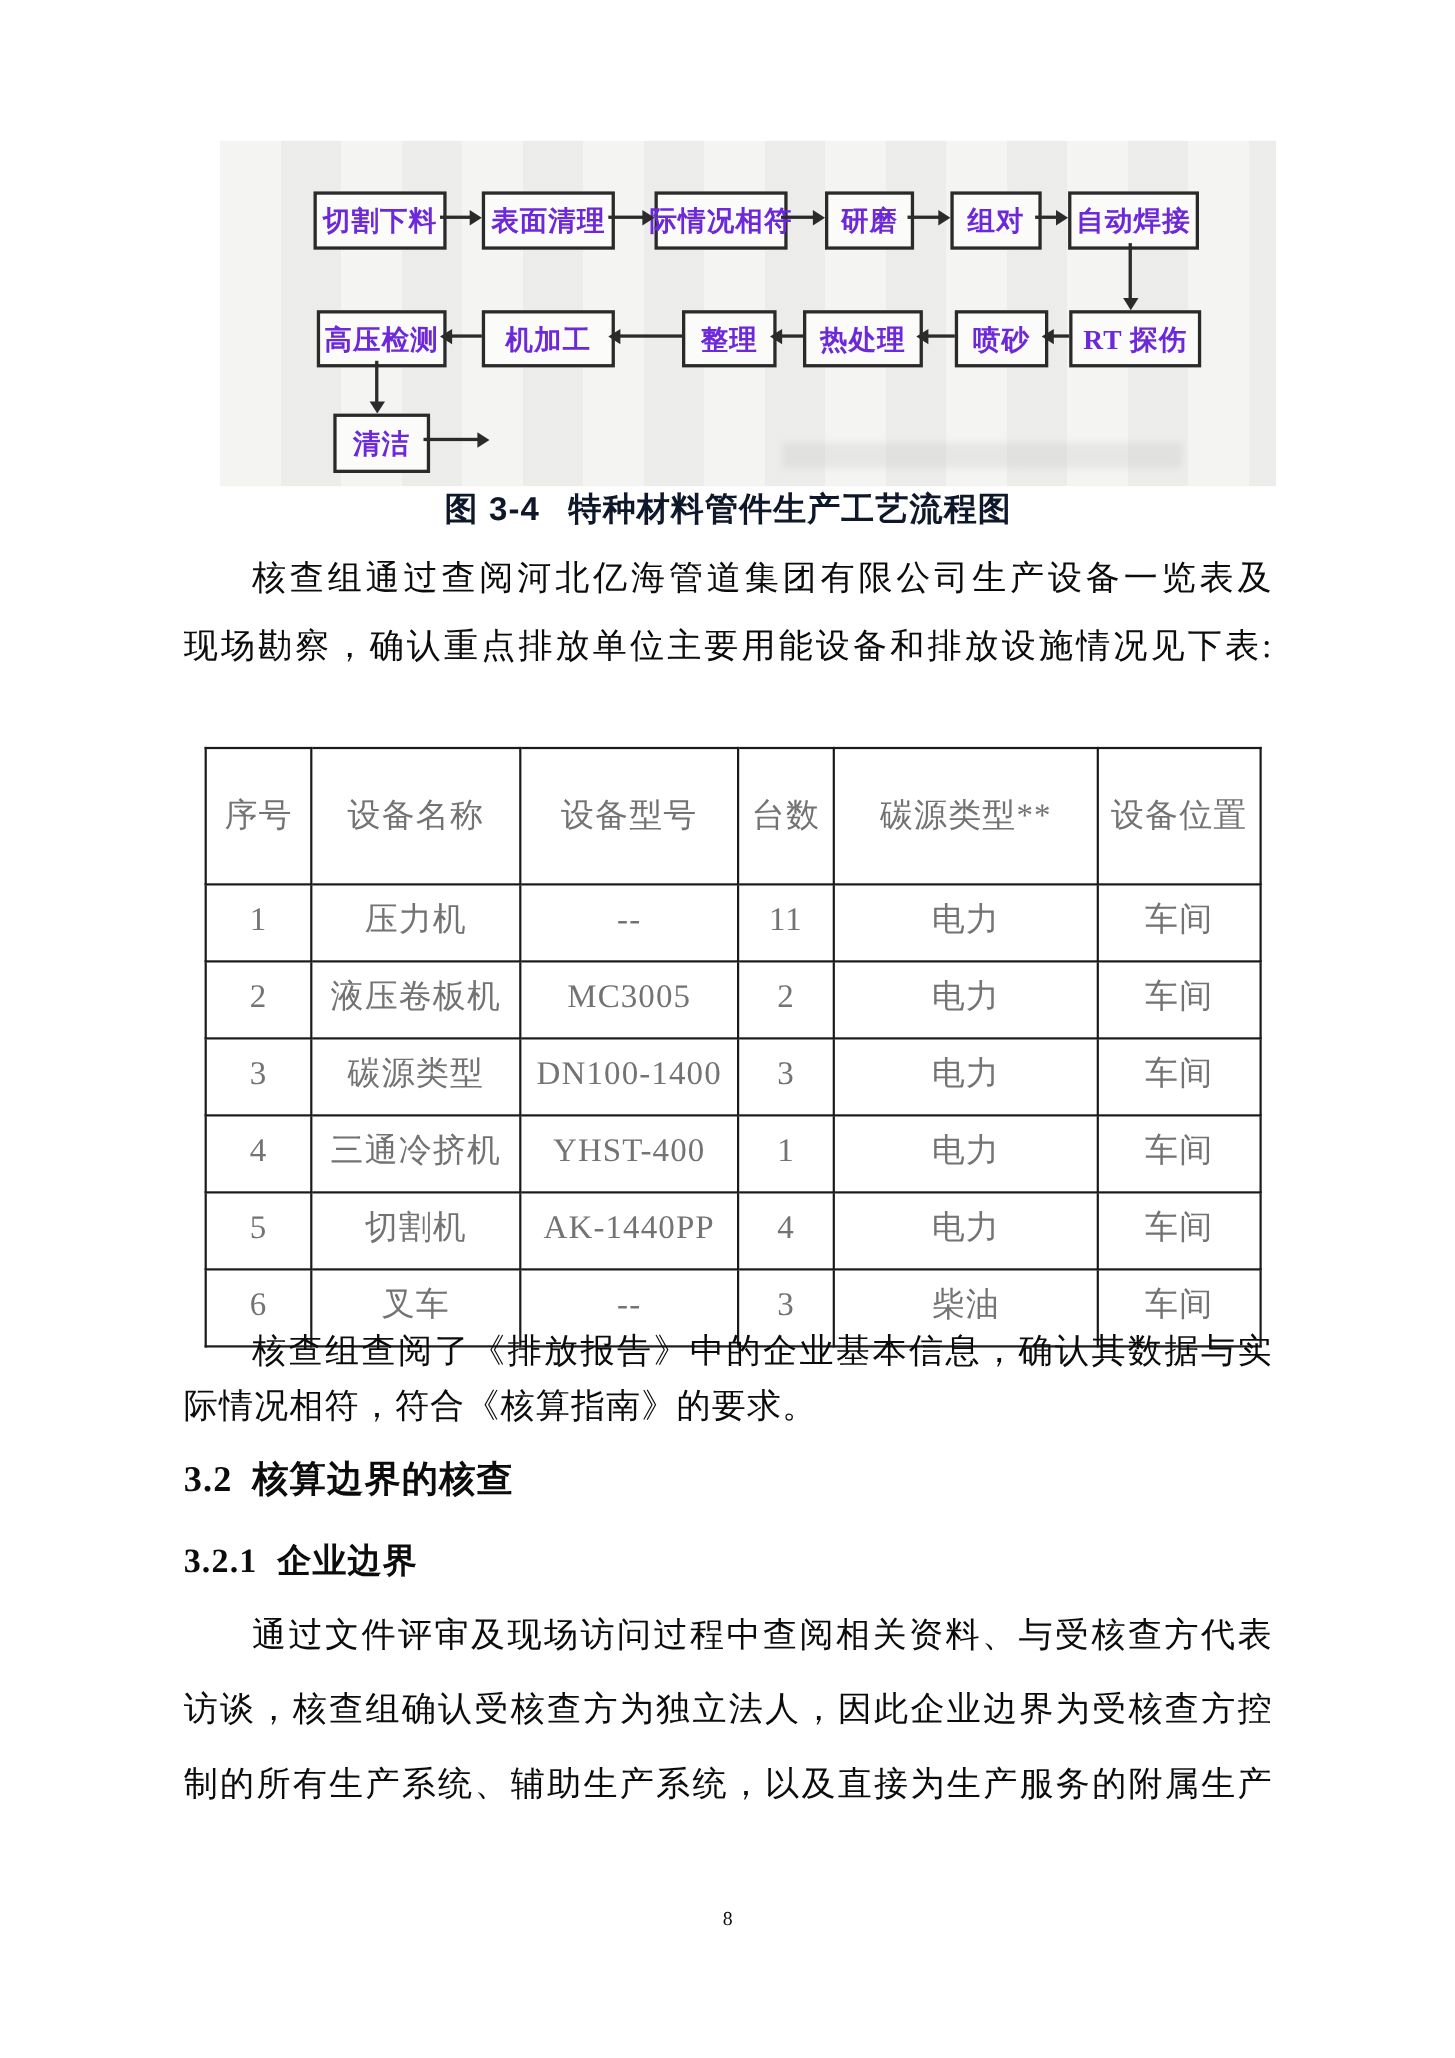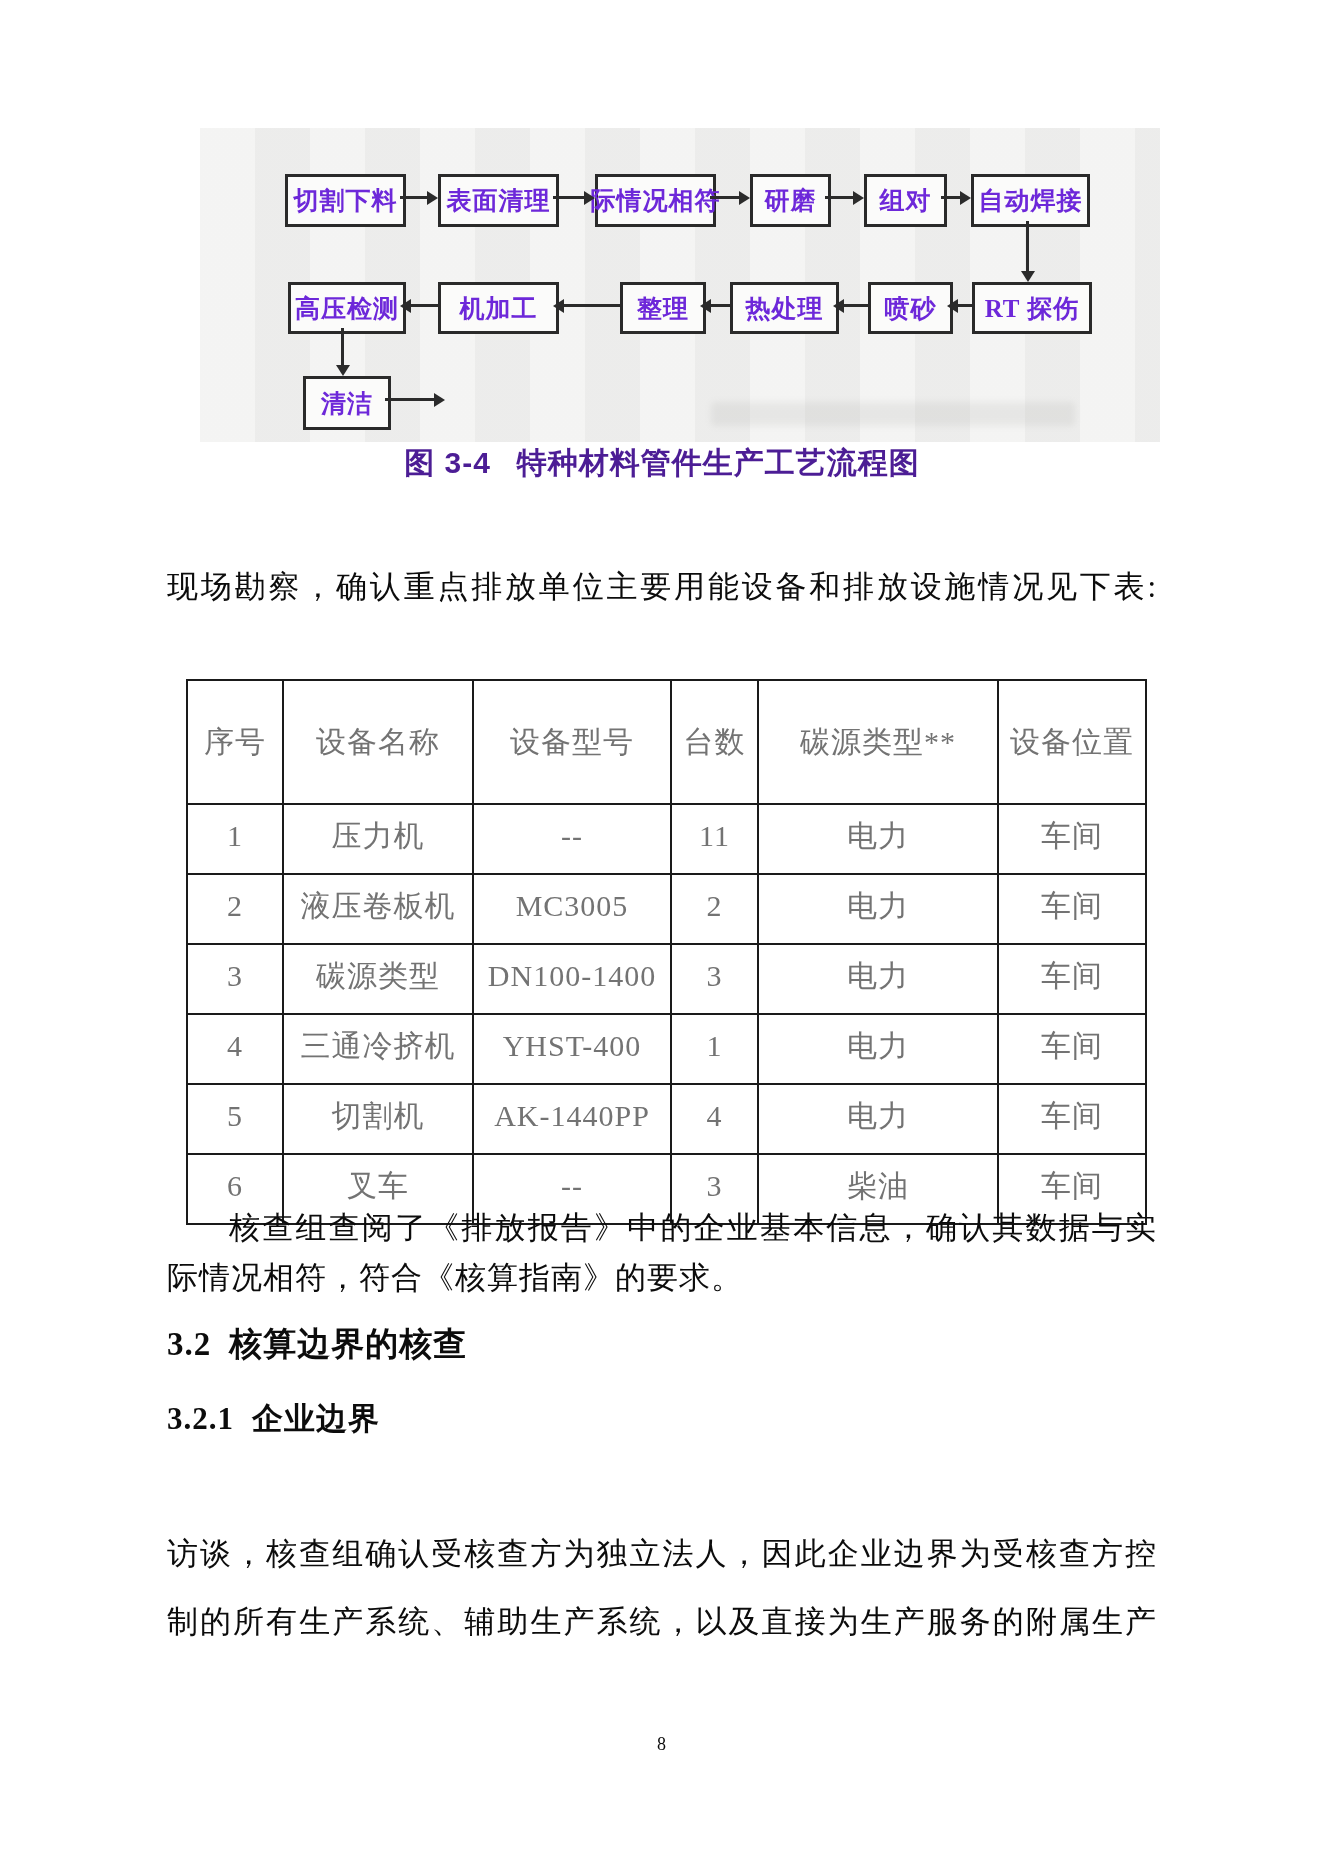--- a/index.html
+++ b/index.html
@@ -47,21 +47,21 @@
     border-top:11px solid #2b2b2b;
   }
   .smudge{
     position:absolute;background:#9a9a96;opacity:0.14;filter:blur(3px);
     border-radius:4px;
   }
   
   .caption{
     position:absolute;left:167px;top:443px;width:990px;
     text-align:center;font-family:"Liberation Sans","DejaVu Sans",sans-serif;
-    font-weight:700;font-size:30px;color:#4c1d95;letter-spacing:1px;
+    font-weight:700;font-size:30px;color:#0f172a;letter-spacing:1px;
   }
   .caption .cap-label{margin-right:26px;}
   .bodyline{
     position:absolute;left:167px;width:990px;
     font-size:31px;line-height:40px;color:#0c0c0c;
     letter-spacing:1px;white-space:nowrap;
   }
   .jline{white-space:normal;text-align:justify;text-align-last:justify;text-justify:inter-character;}
   .indent{text-indent:62px;}
   .tbl-title{
@@ -137,20 +137,21 @@
     <div class="fbox" style="left:103px;top:248px;width:82px;height:48px">清洁</div>
     <div class="arr arr-h head-r" style="left:185px;top:270px;width:50px"></div>
 
     <div class="smudge" style="left:511px;top:274px;width:364px;height:24px"></div>
   </div>
 
   <div class="caption">
     <span class="cap-label">图 3-4</span><span>特种材料管件生产工艺流程图</span>
   </div>
 
+  <div class="bodyline jline indent" style="top:505px">核查组通过查阅河北亿海管道集团有限公司生产设备一览表及</div>
   <div class="bodyline jline" style="top:567px">现场勘察，确认重点排放单位主要用能设备和排放设施情况见下表:</div>
 
 
   <table class="equip">
     <colgroup>
       <col style="width:96px">
         <col style="width:190px">
         <col style="width:198px">
       <col style="width:87px">
         <col style="width:240px">
@@ -219,18 +220,19 @@
   <div class="bodyline jline indent" style="top:1208px">核查组查阅了《排放报告》中的企业基本信息，确认其数据与实</div>
   <div class="bodyline" style="top:1258px">际情况相符，符合《核算指南》的要求。</div>
 
   <div class="h2">
     <span class="hnum">3.2</span><span>核算边界的核查</span>
   </div>
   <div class="h3">
     <span class="hnum">3.2.1</span><span>企业边界</span>
   </div>
 
+  <div class="bodyline jline indent" style="top:1466px">通过文件评审及现场访问过程中查阅相关资料、与受核查方代表</div>
   <div class="bodyline jline" style="top:1534px">访谈，核查组确认受核查方为独立法人，因此企业边界为受核查方控</div>
   <div class="bodyline jline" style="top:1602px">制的所有生产系统、辅助生产系统，以及直接为生产服务的附属生产</div>
 
   <div class="pagenum">8</div>
 
 </div>
 
 </body></html>

